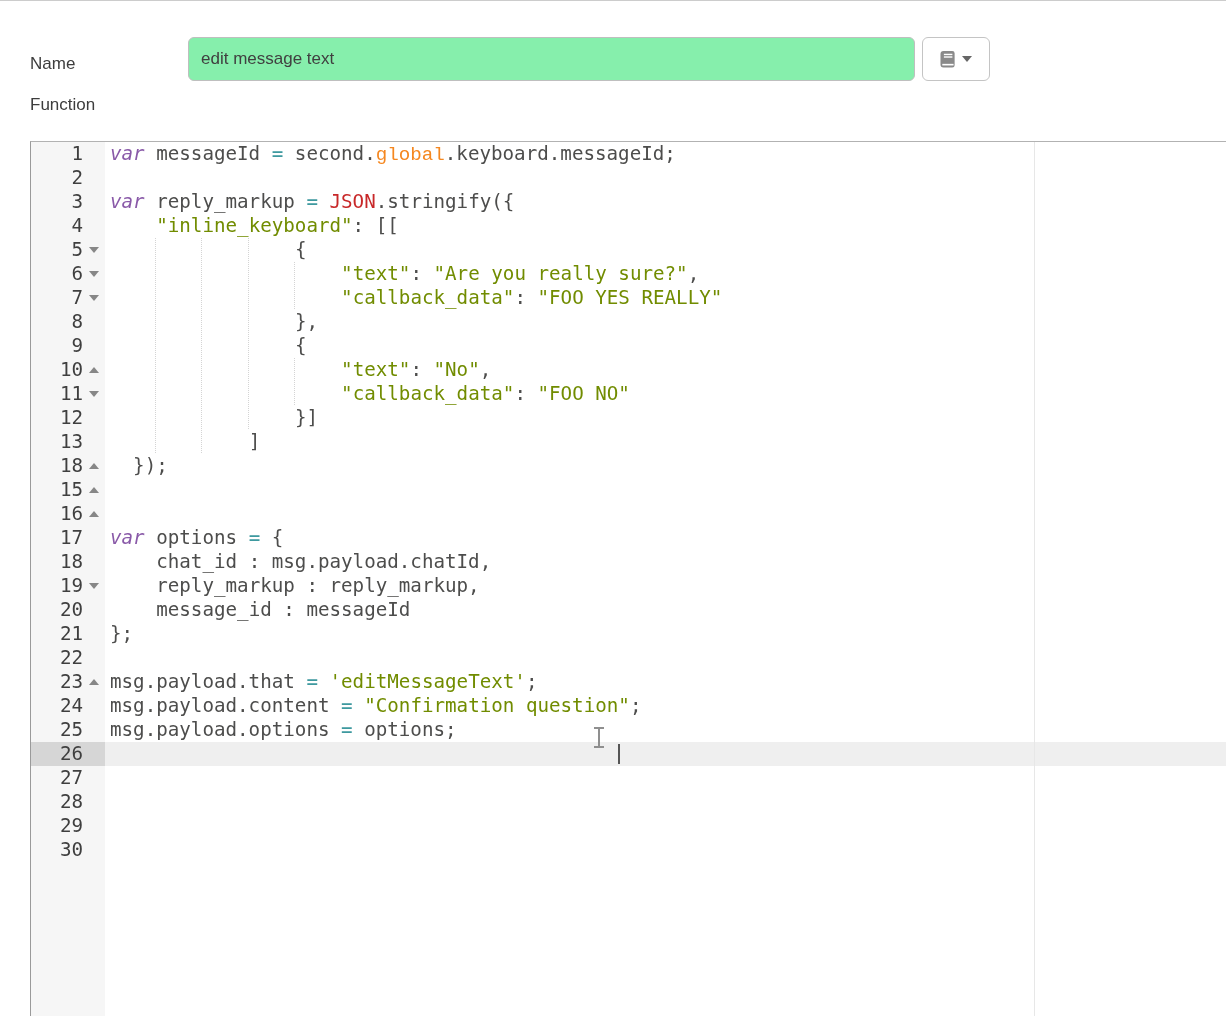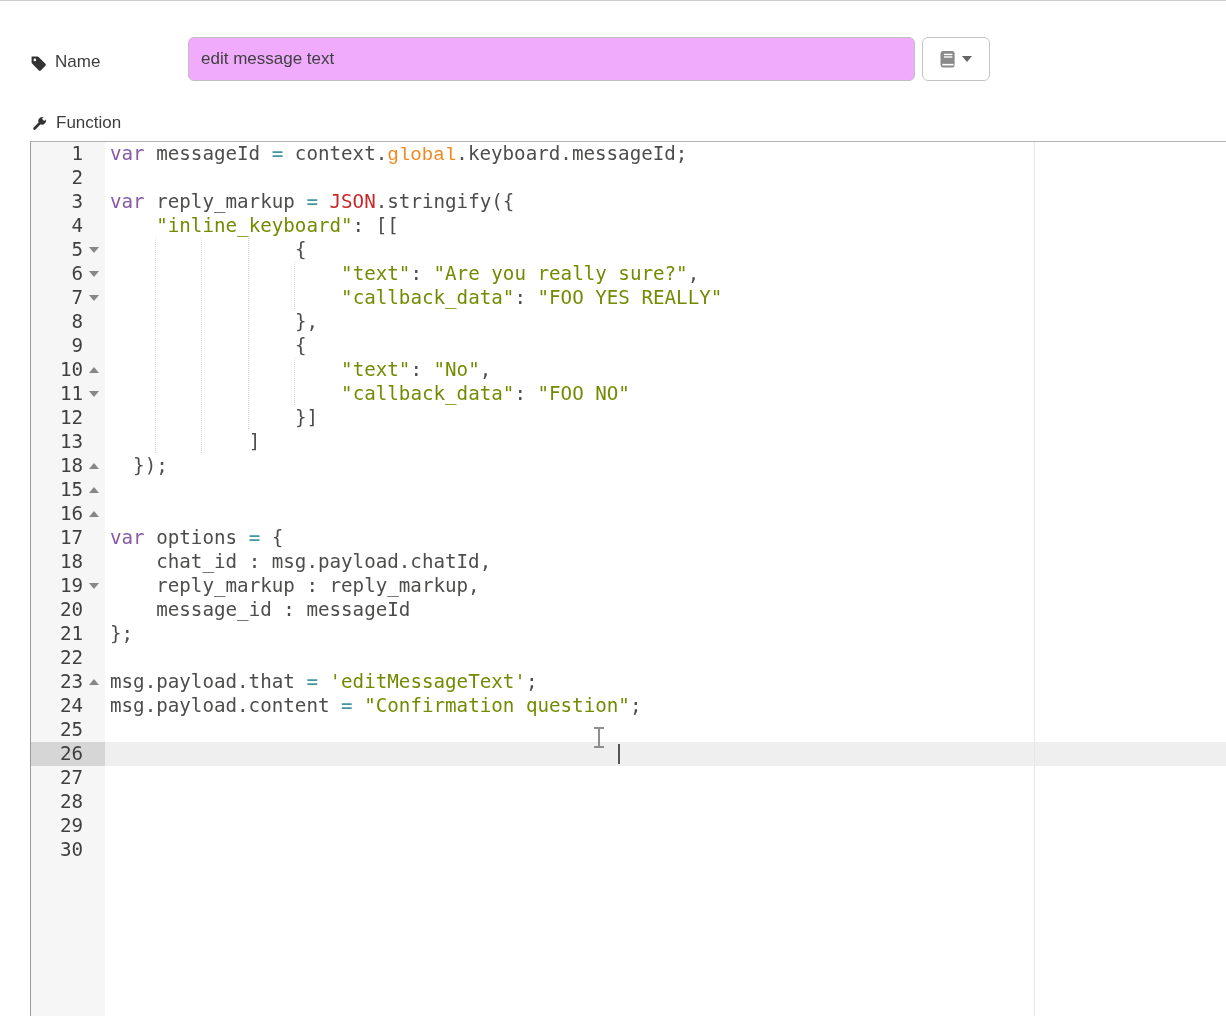--- a/index.html
+++ b/index.html
@@ -1,25 +1,25 @@
 <!DOCTYPE html>
 <html style="--keyword: #8959a8; --operator: #3e999f; --string: #718c00; --comment: #8e908c; --constant: #f5871f; --support: #c82829; --text: #4d4d4c; --gutter_bg: #f6f6f6; --gutter_text: #3f3f3f; --gutter_active_bg: #d6d6d6; --active_line_bg: #efefef; --indent_guide: #d4d4d4; --print_margin: #e7e7e7; --caret: #555555;"><head>
 <meta charset="utf-8">
 <style>
   html,body{margin:0;padding:0;background:#fff;width:1226px;height:1016px;overflow:hidden;}
   .page{position:relative;width:1226px;height:1016px;background:#fff;border-top:1px solid #ccc;box-sizing:border-box;
         font-family:"Liberation Sans",sans-serif;}
 
   
-  .field-label{position:absolute;display:flex;align-items:flex-end;gap:8px;color:#3d3d3d;font-size:17px;}
+  .field-label{position:absolute;display:flex;align-items:flex-end;gap:8px;color:#3d3d3d;font-size:17px;flex-direction:column;}
   .name-label{left:30px;top:45px;height:26px;}
-  .func-label{left:30px;top:106px;height:26px;}
+  .func-label{left:30px;top:86px;height:26px;}
   .name-input{position:absolute;left:188px;top:36px;width:727px;height:44px;box-sizing:border-box;
               border:1px solid #bfbfbf;border-radius:6px;padding:0 12px;font-size:17px;color:#404040;
-              font-family:"Liberation Sans",sans-serif;background:#f0abfc;outline:none;}
+              font-family:"Liberation Sans",sans-serif;background:#86efac;outline:none;}
   .lib-btn{position:absolute;left:922px;top:36px;width:68px;height:44px;box-sizing:border-box;
            border:1px solid #c4c4c4;border-radius:6px;background:#fff;display:flex;align-items:center;
            justify-content:center;gap:7px;cursor:pointer;}
   .caret-down{width:0;height:0;border-left:5px solid transparent;border-right:5px solid transparent;
               border-top:6px solid #666;}
 
   
   .editor{position:absolute;left:30px;top:140px;width:1196px;height:876px;box-sizing:border-box;
           border-top:1px solid #b2b2b2;border-left:1px solid #9a9a9a;background:#fff;
           font-family:"DejaVu Sans Mono","Liberation Mono",monospace;font-size:19.2px;line-height:24px;}
@@ -33,21 +33,21 @@
   .tri.close{border-left:5px solid transparent;border-right:5px solid transparent;border-bottom:6px solid #878787;}
 
   .code{position:absolute;left:74px;top:0;right:0;bottom:0;overflow:hidden;}
   .code-line{position:relative;height:24px;white-space:pre;padding-left:5px;color:var(--text,#4d4d4c);}
   .active-band{position:absolute;left:0;right:0;height:24px;background:var(--active_line_bg,#efefef);}
   .print-margin{position:absolute;top:0;bottom:0;width:1px;background:var(--print_margin,#e7e7e7);}
   .caret{position:absolute;width:2px;height:20px;background:var(--caret,#555);z-index:3;}
   .ich{white-space:pre;}
   .ich.g{border-left:1px dotted var(--indent_guide,#d4d4d4);margin-left:-1px;}
 
-  .tk-k{color:var(--keyword,#8959a8);}
+  .tk-k{color:var(--keyword,#8959a8);font-style:italic;}
   .tk-o{color:var(--operator,#3e999f);}
   .tk-s{color:var(--string,#718c00);}
   .tk-c{color:var(--comment,#8e908c);}
   .tk-n{color:var(--constant,#f5871f);font-family:Liberation Mono, monospace;}
   .tk-r{color:var(--support,#c82829);}
   .tk-d{color:var(--text,#4d4d4c);}
 
   
   .ibeam{position:absolute;left:594px;top:726px;width:10px;height:21px;z-index:9;}
   .ibeam .bar{position:absolute;left:0;width:10px;height:2px;background:#8f8f8f;}
@@ -227,21 +227,21 @@
         </div>
         <div class="gcell">
           <span class="gnum">30</span>
           <span class="gfold"></span>
         </div>
       </div>
     <div class="code" id="code">
       <div class="active-band" id="activeBand" style="top: 600px;"></div>
       <div class="print-margin" id="printMargin" style="left: calc(80ch + 5px);"></div>
       <div class="caret" id="caret" style="top: 602px; left: calc(44ch + 5px);"></div>
-        <div class="code-line"><span class="tk-k">var</span><span class="tk-d"> messageId </span><span class="tk-o">=</span><span class="tk-d"> context.</span><span class="tk-n">global</span><span class="tk-d">.keyboard.messageId;</span></div>
+        <div class="code-line"><span class="tk-k">var</span><span class="tk-d"> messageId </span><span class="tk-o">=</span><span class="tk-d"> second.</span><span class="tk-n">global</span><span class="tk-d">.keyboard.messageId;</span></div>
         <div class="code-line"></div>
         <div class="code-line"><span class="tk-k">var</span><span class="tk-d"> reply_markup </span><span class="tk-o">=</span><span class="tk-d"> </span><span class="tk-r">JSON</span><span class="tk-d">.stringify({</span></div>
         <div class="code-line"><span class="ich">    </span><span class="tk-s">"inline_keyboard"</span><span class="tk-d">: [[</span></div>
         <div class="code-line"><span class="ich">    </span><span class="ich g">    </span><span class="ich g">    </span><span class="ich g">    </span><span class="tk-d">{</span></div>
         <div class="code-line"><span class="ich">    </span><span class="ich g">    </span><span class="ich g">    </span><span class="ich g">    </span><span class="ich g">    </span><span class="tk-s">"text"</span><span class="tk-d">: </span><span class="tk-s">"Are you really sure?"</span><span class="tk-d">,</span></div>
         <div class="code-line"><span class="ich">    </span><span class="ich g">    </span><span class="ich g">    </span><span class="ich g">    </span><span class="ich g">    </span><span class="tk-s">"callback_data"</span><span class="tk-d">: </span><span class="tk-s">"FOO YES REALLY"</span></div>
         <div class="code-line"><span class="ich">    </span><span class="ich g">    </span><span class="ich g">    </span><span class="ich g">    </span><span class="tk-d">},</span></div>
         <div class="code-line"><span class="ich">    </span><span class="ich g">    </span><span class="ich g">    </span><span class="ich g">    </span><span class="tk-d">{</span></div>
         <div class="code-line"><span class="ich">    </span><span class="ich g">    </span><span class="ich g">    </span><span class="ich g">    </span><span class="ich g">    </span><span class="tk-s">"text"</span><span class="tk-d">: </span><span class="tk-s">"No"</span><span class="tk-d">,</span></div>
         <div class="code-line"><span class="ich">    </span><span class="ich g">    </span><span class="ich g">    </span><span class="ich g">    </span><span class="ich g">    </span><span class="tk-s">"callback_data"</span><span class="tk-d">: </span><span class="tk-s">"FOO NO"</span></div>
@@ -251,20 +251,21 @@
         <div class="code-line"></div>
         <div class="code-line"></div>
         <div class="code-line"><span class="tk-k">var</span><span class="tk-d"> options </span><span class="tk-o">=</span><span class="tk-d"> {</span></div>
         <div class="code-line"><span class="ich">    </span><span class="tk-d">chat_id : msg.payload.chatId,</span></div>
         <div class="code-line"><span class="ich">    </span><span class="tk-d">reply_markup : reply_markup,</span></div>
         <div class="code-line"><span class="ich">    </span><span class="tk-d">message_id : messageId</span></div>
         <div class="code-line"><span class="tk-d">};</span></div>
         <div class="code-line"></div>
         <div class="code-line"><span class="tk-d">msg.payload.that </span><span class="tk-o">=</span><span class="tk-d"> </span><span class="tk-s">'editMessageText'</span><span class="tk-d">;</span></div>
         <div class="code-line"><span class="tk-d">msg.payload.content </span><span class="tk-o">=</span><span class="tk-d"> </span><span class="tk-s">"Confirmation question"</span><span class="tk-d">;</span></div>
+        <div class="code-line"><span class="tk-d">msg.payload.options </span><span class="tk-o">=</span><span class="tk-d"> options;</span></div>
         <div class="code-line"></div>
         <div class="code-line"></div>
       </div>
   </div>
 
   <div class="ibeam">
     <div class="bar" style="top:0"></div>
     <div class="stem"></div>
     <div class="bar" style="top:19px"></div>
   </div>

